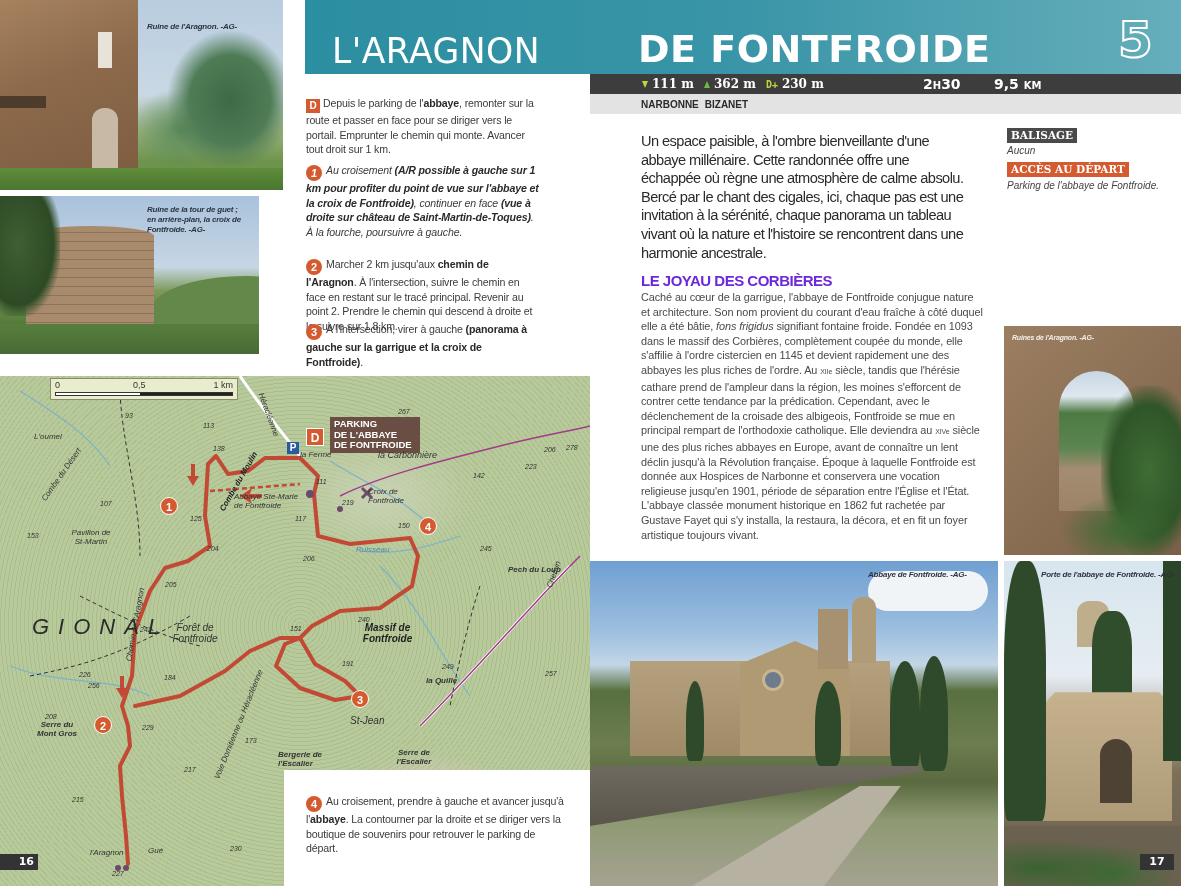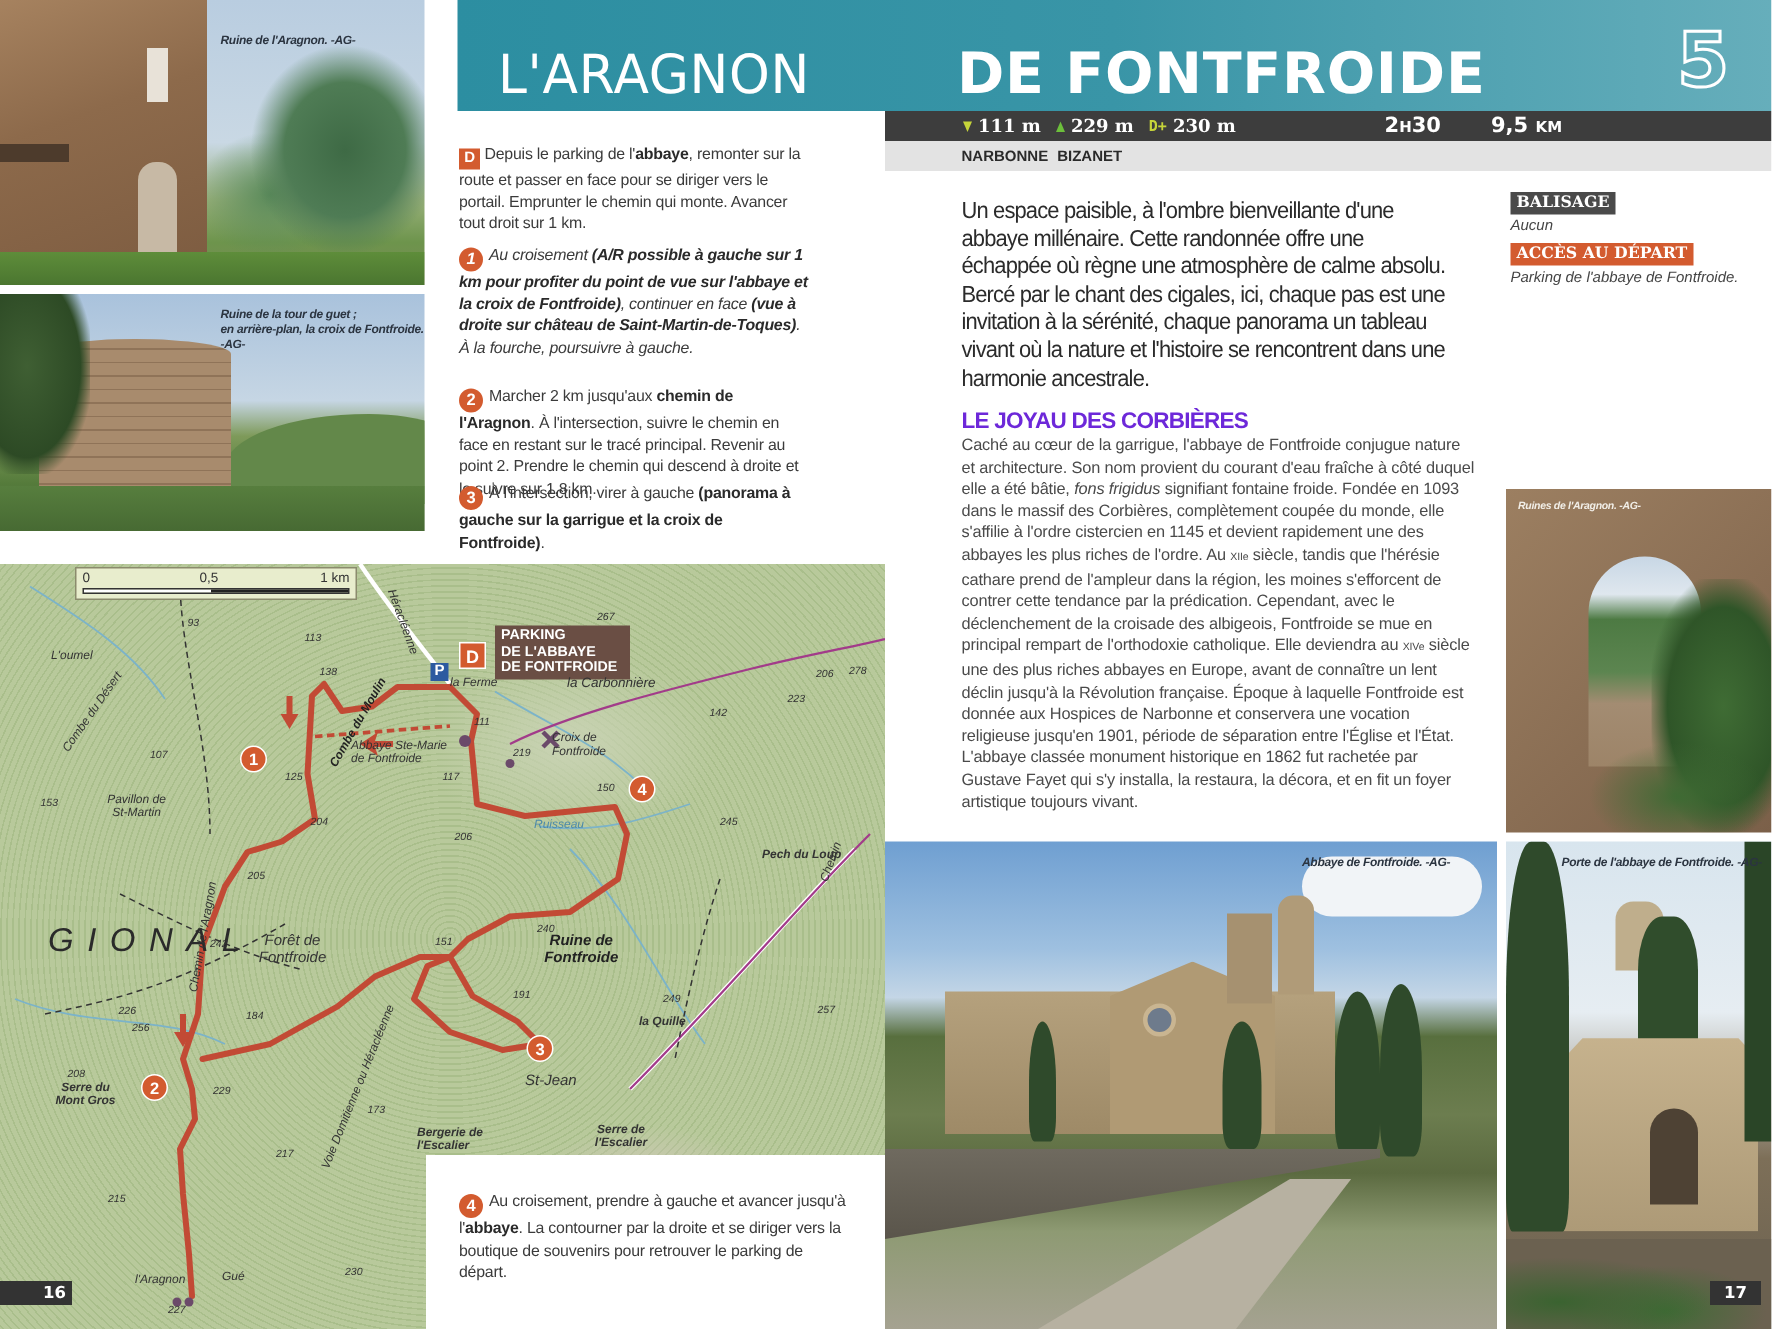--- a/index.html
+++ b/index.html
@@ -17,21 +17,21 @@
         radial-gradient(ellipse 70px 60px at 180px 130px, #5a8a5a 0%, rgba(90,138,90,0) 70%),
         linear-gradient(to bottom, #b9cde0 0%, #c9d8e4 50%, #98b07a 70%, #6d944c 85%, #7a8a55 100%);
     }
     #photo-ruine .wall { position:absolute; left:0; top:0; width:138px; height:190px;
       background: linear-gradient(160deg, #a6825f 0%, #8d6a4b 40%, #7c5b40 100%); }
     #photo-ruine .door { position:absolute; left:92px; top:108px; width:26px; height:70px; background:#c7b9a5; border-radius:12px 12px 0 0; }
     #photo-ruine .win { position:absolute; left:98px; top:32px; width:14px; height:36px; background:#e8e2d8; }
     #photo-ruine .roof { position:absolute; left:0; top:96px; width:46px; height:12px; background:#4d3b2c; }
     #photo-ruine .grass { position:absolute; left:0; bottom:0; width:283px; height:22px; background:linear-gradient(#5e8d3a,#4b7630); }
 
-    #photo-tour { left: 0; top: 196px; width: 283px; height: 158px;
+    #photo-tour { left: 0; top: 196px; width: 259px; height: 158px;
       background: linear-gradient(to bottom, #a9c2dc 0%, #c6d6e4 45%, #7e9a5a 60%, #557b3b 80%, #4a6a34 100%); }
     #photo-tour .tower { position:absolute; left:26px; top:30px; width:128px; height:105px; border-radius: 50% 50% 4px 4px / 10px 10px 4px 4px;
       background: repeating-linear-gradient(0deg, #a88b6d 0 8px, #8f7358 8px 9px), #a88b6d; }
     #photo-tour .tree { position:absolute; left:-10px; top:0; width:70px; height:120px; background: radial-gradient(ellipse at 40% 40%, #3f5f33, #2d4a25 60%, rgba(45,74,37,0) 75%); }
     #photo-tour .hill { position:absolute; left:150px; top:80px; width:160px; height:60px; border-radius: 60% 40% 0 0; background:#63884a; }
     #photo-tour .bush { position:absolute; left:0; bottom:0; width:283px; height:30px; background: linear-gradient(#577e3e,#476a33); }
 
     #photo-arch { left: 1004px; top: 326px; width: 177px; height: 229px; background: linear-gradient(135deg,#9c7f61,#7b6049); }
     #photo-arch .hole { position:absolute; left:55px; top:45px; width:75px; height:140px; border-radius: 40px 40px 0 0;
       background: linear-gradient(to bottom,#c8d7e5 0%, #dfe7ee 18%, #4d7a43 30%, #5c8550 55%, #a38c72 70%, #9d8468 100%); }
@@ -191,21 +191,21 @@
 <div id="title-right">DE FONTFROIDE</div>
 <div id="route-number">5</div>
 
 <div id="stats-bar">
   <div class="stat" style="margin-left:52px;">
     <span class="tri-down"></span>
     <span>111 m</span>
   </div>
   <div class="stat">
     <span class="tri-up"></span>
-    <span>229 m</span>
+    <span>362 m</span>
   </div>
   <div class="stat">
     <span class="dplus">D+</span>
     <span>230 m</span>
   </div>
   <div id="stat-duration">
     <span>2</span><span class="h">H</span><span>30</span>
   </div>
   <div id="stat-distance">
     <span>9,5</span>
@@ -321,21 +321,21 @@
 <div class="map-label" style="left:34px; top:432px;">L'oumel</div>
 <div class="map-label" style="left:30px; top:470px; transform:rotate(-55deg);">Combe du Désert</div>
 <div class="map-label" style="left:66px; top:528px; width:50px; white-space:normal; text-align:center;">Pavillon de St-Martin</div>
 <div class="map-label bold" style="left:205px; top:477px; font-size:8px; transform:rotate(-60deg);">Combe du Moulin</div>
 <div class="map-label" style="left:234px; top:492px; width:70px; white-space:normal;">Abbaye Ste-Marie de Fontfroide</div>
 <div class="map-label" style="left:300px; top:450px;">la Ferme</div>
 <div class="map-label" style="left:378px; top:450px; font-size:9px;">la Carbonnière</div>
 <div class="map-label" style="left:368px; top:487px; width:50px; white-space:normal;">Croix de Fontfroide</div>
 <div class="map-label big" style="left:0px; top:614px;">GIONAL</div>
 <div class="map-label" style="left:165px; top:622px; width:60px; font-size:10px; white-space:normal; text-align:center;">Forêt de Fontfroide</div>
-<div class="map-label bold" style="left:350px; top:622px; width:75px; white-space:normal; text-align:center;">Ruine de Fontfroide</div>
+<div class="map-label bold" style="left:350px; top:622px; width:75px; white-space:normal; text-align:center;">Massif de Fontfroide</div>
 <div class="map-label" style="left:508px; top:565px; font-weight:bold;">Pech du Loup</div>
 <div class="map-label" style="left:426px; top:676px; font-weight:bold;">la Quille</div>
 <div class="map-label" style="left:350px; top:715px; font-size:10px;">St-Jean</div>
 <div class="map-label" style="left:32px; top:720px; width:50px; white-space:normal; text-align:center; font-weight:bold;">Serre du Mont Gros</div>
 <div class="map-label" style="left:278px; top:750px; width:60px; white-space:normal; font-weight:bold;">Bergerie de l'Escalier</div>
 <div class="map-label" style="left:384px; top:748px; width:60px; white-space:normal; text-align:center; font-weight:bold;">Serre de l'Escalier</div>
 <div class="map-label" style="left:90px; top:848px;">l'Aragnon</div>
 <div class="map-label" style="left:148px; top:846px;">Gué</div>
 <div class="map-label" style="left:98px; top:620px; transform:rotate(-80deg);">Chemin de l'Aragnon</div>
 <div class="map-label" style="left:180px; top:720px; transform:rotate(-68deg);">Voie Domitienne ou Héracléenne</div>
@@ -377,14 +377,14 @@
 <div class="map-label num" style="left:545px; top:670px;">257</div>
 <div class="map-label num" style="left:230px; top:845px;">230</div>
 <div class="map-label num" style="left:245px; top:737px;">173</div>
 <div class="map-label num" style="left:290px; top:625px;">151</div>
 
 <div id="map-inset"></div>
 <div class="step" style="top:794px; left:306px; width:260px;">
   <span class="marker-n">4</span><span>Au croisement, prendre à gauche et avancer jusqu'à l'</span><b>abbaye</b><span>. La contourner par la droite et se diriger vers la boutique de souvenirs pour retrouver le parking de départ.</span>
 </div>
 
-<div class="page-num" style="left:0; top:854px; width:48px; text-align:right; padding-right:4px;">16</div>
+<div class="page-num" style="left:0; top:854px; width:38px; text-align:right; padding-right:4px;">16</div>
 <div class="page-num" style="left:1140px; top:854px; width:34px;">17</div>
 
 </body></html>

